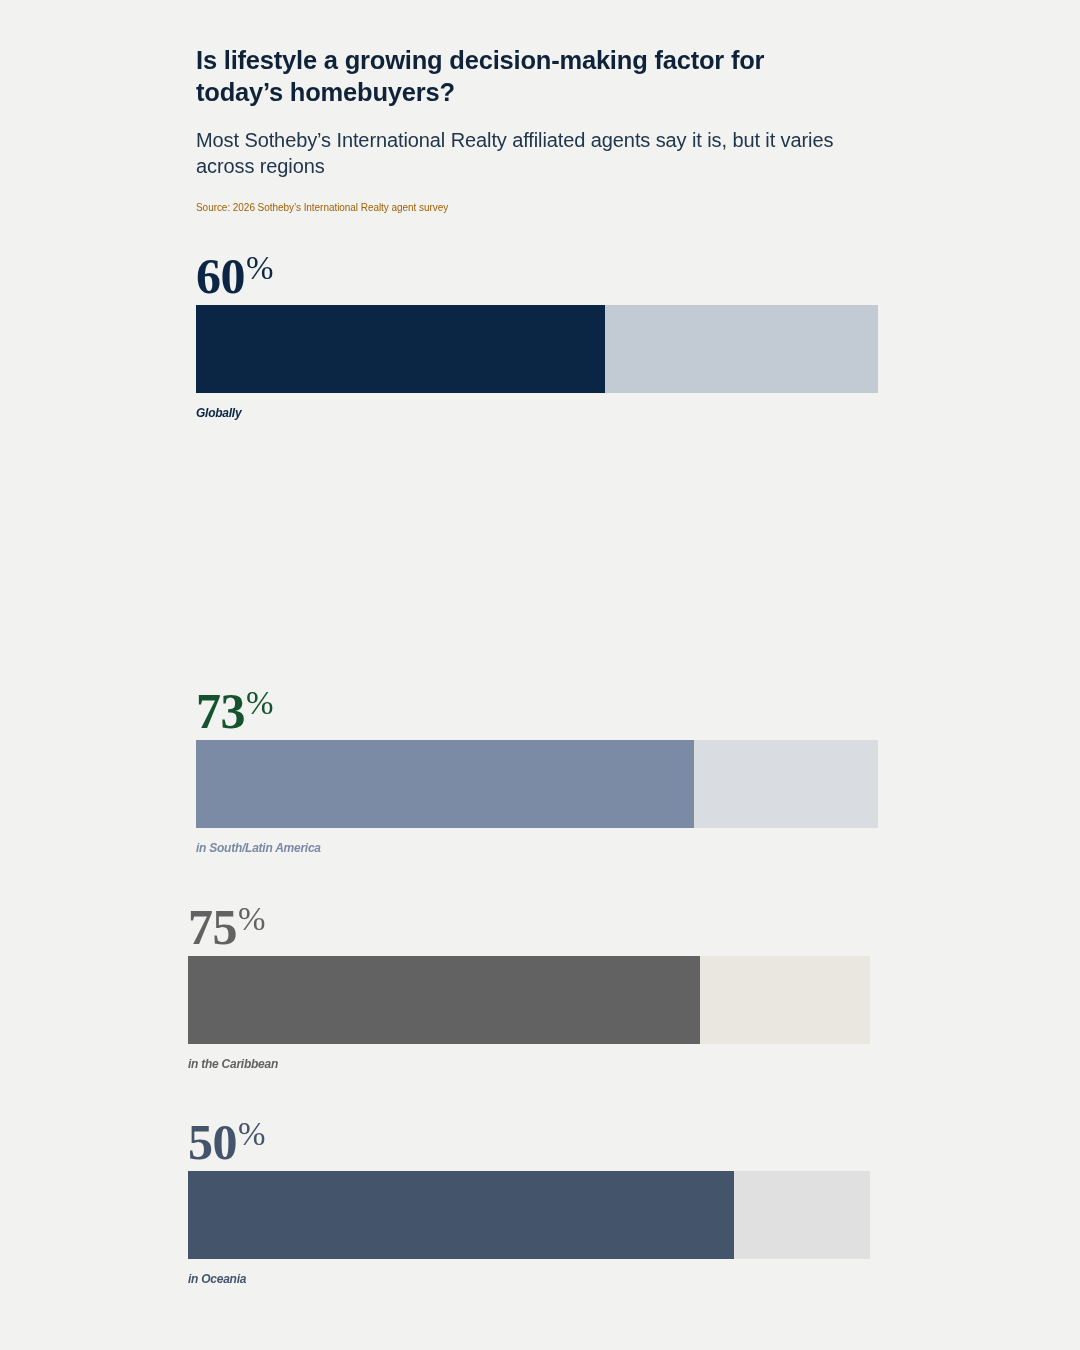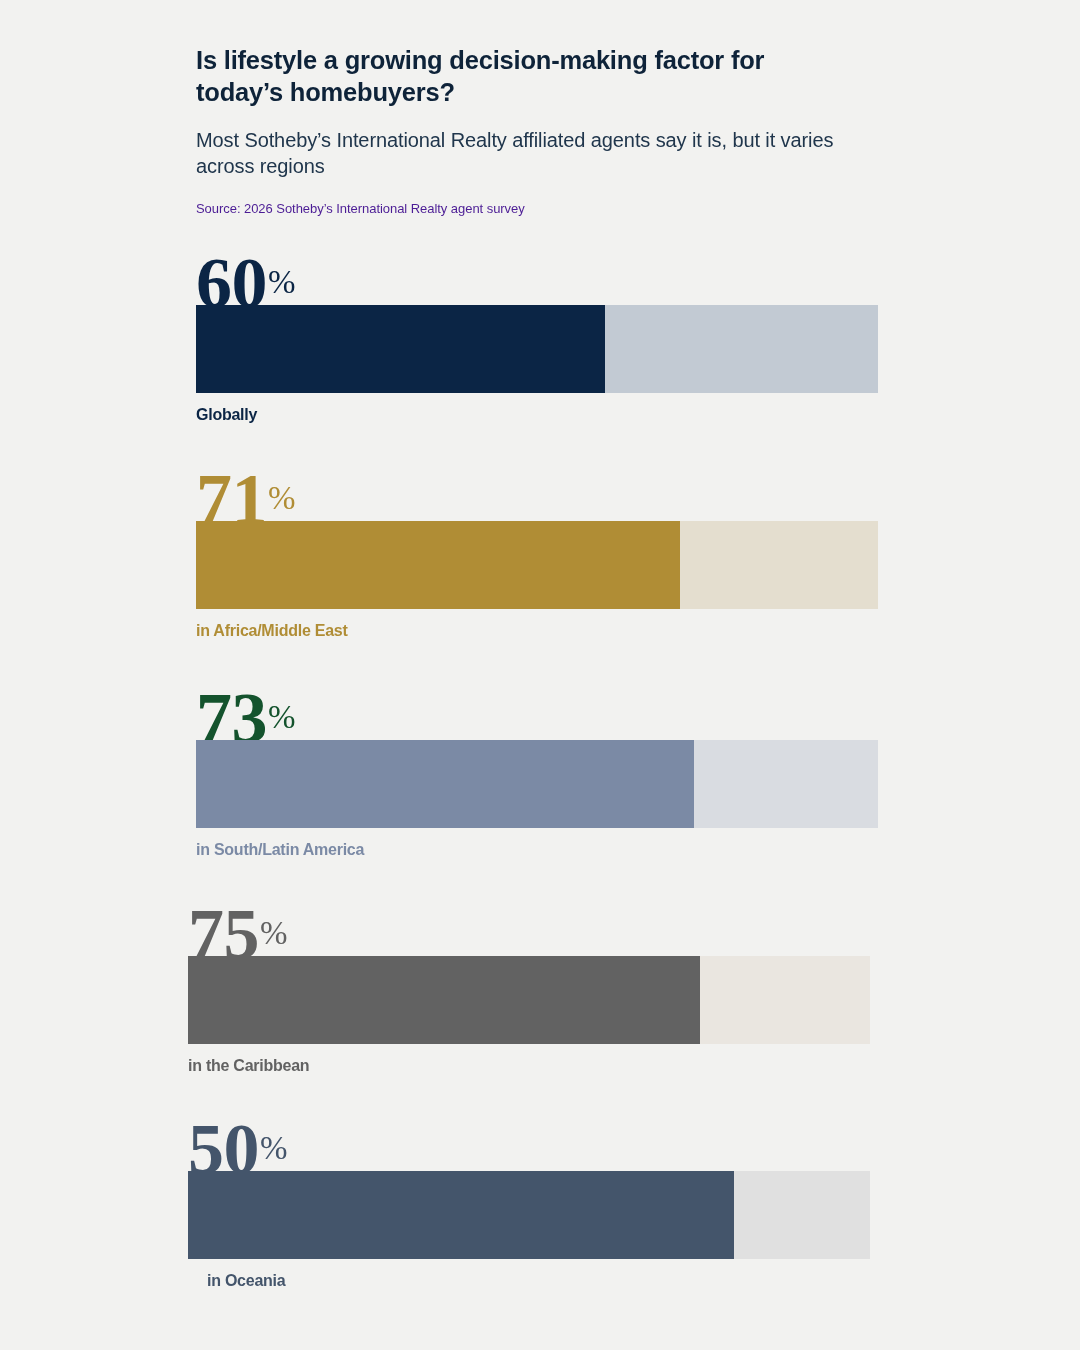--- a/index.html
+++ b/index.html
@@ -40,23 +40,23 @@
   .subtitle {
     font-size: 20px;
     line-height: 1.3;
     font-weight: normal;
     color: #20364c;
     margin: 18px 0 0 0;
     max-width: 690px;
     letter-spacing: -0.1px;
   }
   .source {
-    font-size: 13px;
+    font-size: 10px;
     line-height: 1.3;
-    color: #4c1d95;
+    color: #a16207;
     margin: 22px 0 0 0;
     letter-spacing: -0.05px;
   }
 
   
   .chart {
     position: absolute;
     left: 0;
     top: 0;
     width: 1080px;
@@ -71,21 +71,21 @@
     font-family: "Liberation Serif", "DejaVu Serif", serif;
     font-weight: bold;
     font-size: 55px;
     line-height: 1;
     letter-spacing: -0.5px;
     display: block;
     height: 58px;
     white-space: nowrap;
   }
   .pct .num {
-    font-size: 72px;
+    font-size: 50px;
     vertical-align: baseline;
   }
   .pct .sym {
     font-size: 33px;
     vertical-align: 14px;
     font-weight: normal;
     letter-spacing: 0;
     margin-left: 1px;
   }
   .track {
@@ -95,25 +95,26 @@
     overflow: hidden;
   }
   .fill {
     position: absolute;
     left: 0;
     top: 0;
     height: 88px;
   }
   .caption {
     display: block;
-    font-size: 16px;
+    font-size: 12px;
     font-weight: bold;
     letter-spacing: -0.25px;
     margin-top: 13px;
     white-space: nowrap;
+    font-style: italic;
   }
 
   
   .row-indent { left: 188px; }
 </style>
 </head>
 <body>
 
 <div class="page">
 
@@ -124,43 +125,36 @@
   </div>
 
   <div class="chart" id="chart">
       <div class="bar-row" style="top: 247px;">
         <div class="pct" style="color: rgb(11, 37, 69);"><span class="num">60</span><span class="sym">%</span></div>
         <div class="track" style="background: rgb(194, 202, 211);">
           <div class="fill" style="background: rgb(11, 37, 69); width: 409.2px;"></div>
         </div>
         <div class="caption" style="color: rgb(11, 37, 69);">Globally</div>
       </div>
-      <div class="bar-row" style="top: 463px;">
-        <div class="pct" style="color: rgb(176, 141, 53);"><span class="num">71</span><span class="sym">%</span></div>
-        <div class="track" style="background: rgb(228, 222, 207);">
-          <div class="fill" style="background: rgb(176, 141, 53); width: 484.22px;"></div>
-        </div>
-        <div class="caption" style="color: rgb(176, 141, 53);">in Africa/Middle East</div>
-      </div>
       <div class="bar-row" style="top: 682px;">
         <div class="pct" style="color: #14532d;"><span class="num">73</span><span class="sym">%</span></div>
         <div class="track" style="background: rgb(217, 220, 225);">
           <div class="fill" style="background: rgb(123, 138, 165); width: 497.86px;"></div>
         </div>
         <div class="caption" style="color: rgb(123, 138, 165);">in South/Latin America</div>
       </div>
       <div class="bar-row row-indent" style="top: 898px;">
         <div class="pct" style="color: rgb(98, 98, 98);"><span class="num">75</span><span class="sym">%</span></div>
         <div class="track" style="background: rgb(234, 230, 224);">
           <div class="fill" style="background: rgb(98, 98, 98); width: 511.5px;"></div>
         </div>
         <div class="caption" style="color: rgb(98, 98, 98);">in the Caribbean</div>
       </div>
       <div class="bar-row row-indent" style="top: 1113px;">
         <div class="pct" style="color: rgb(68, 85, 107);"><span class="num">50</span><span class="sym">%</span></div>
         <div class="track" style="background: rgb(224, 224, 224);">
           <div class="fill" style="background: rgb(68, 85, 107); width: 545.6px;"></div>
         </div>
-        <div class="caption" style="color: rgb(68, 85, 107); margin-left: 19px;">in Oceania</div>
+        <div class="caption" style="color: rgb(68, 85, 107);">in Oceania</div>
       </div>
     </div>
 
 </div>
 
 </body></html>

